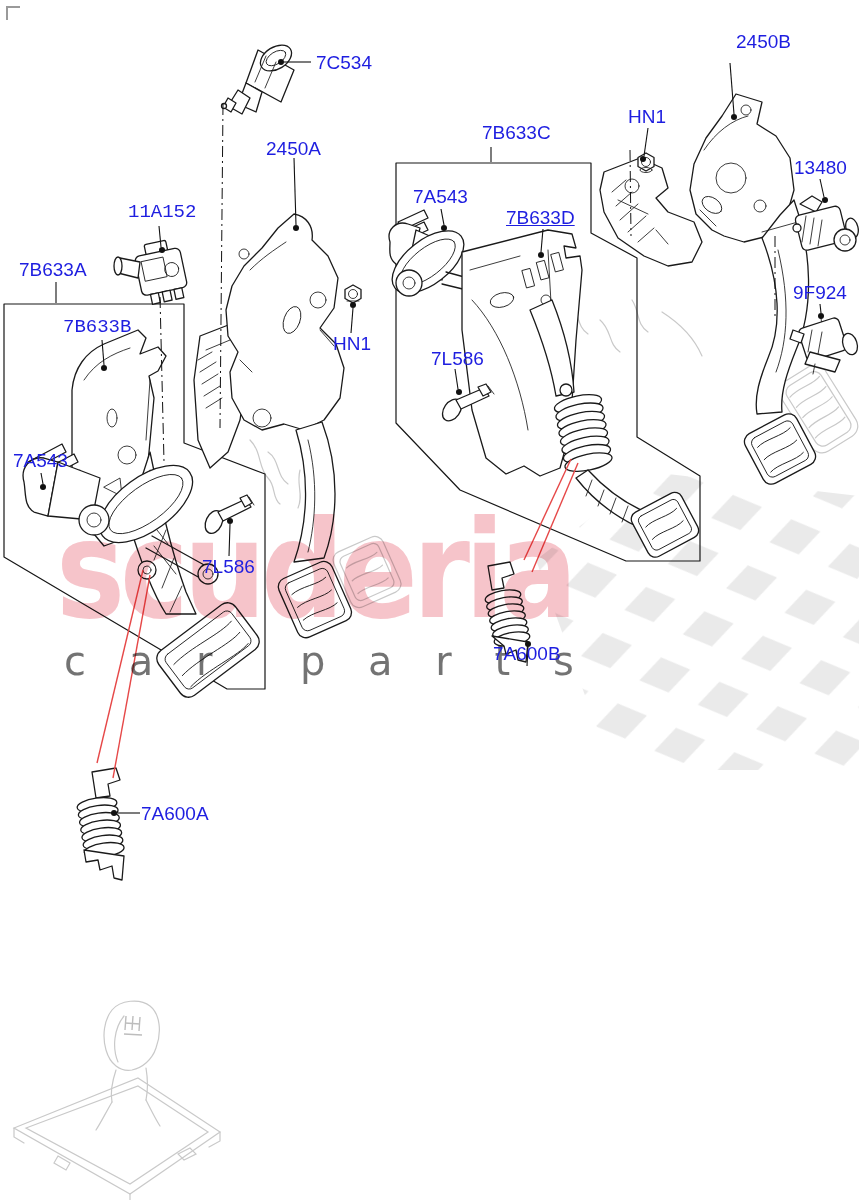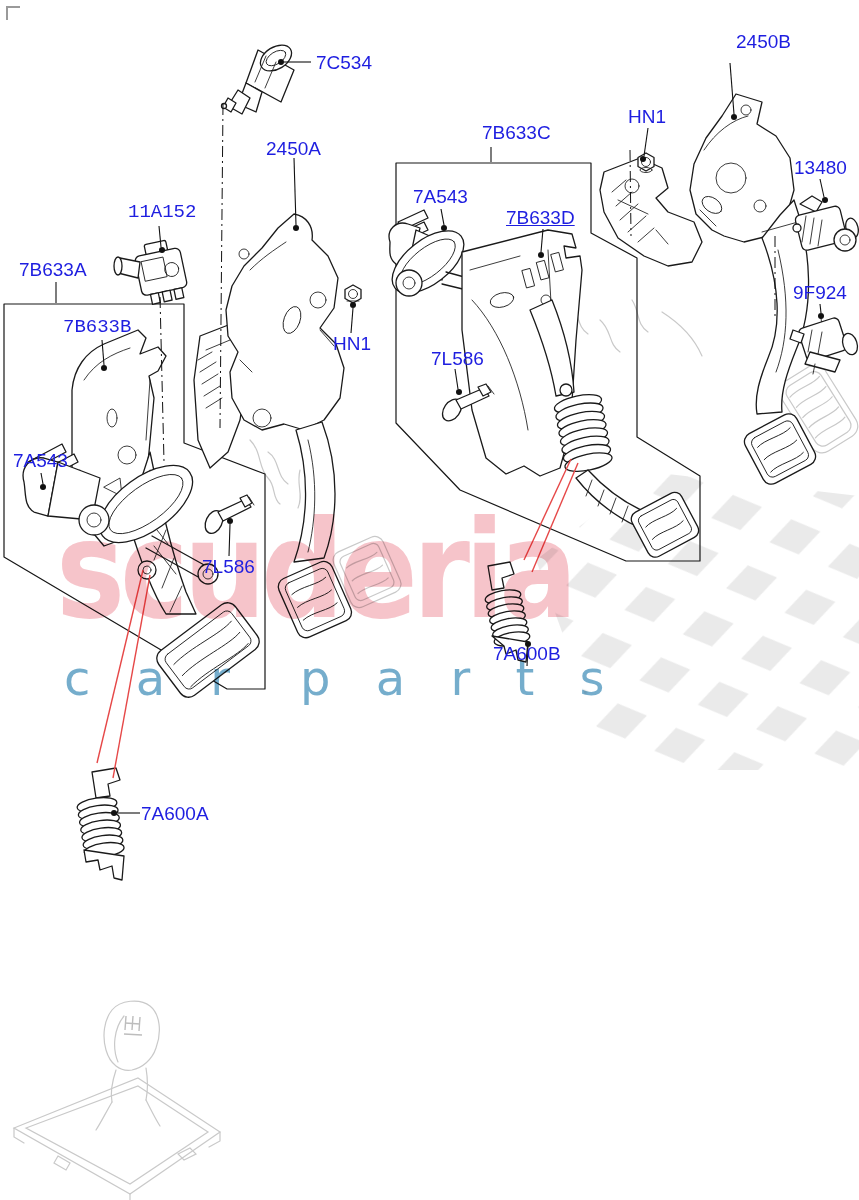--- a/index.html
+++ b/index.html
@@ -5,23 +5,23 @@
   html,body{margin:0;padding:0;background:#fff;}
   #stage{position:relative;width:859px;height:1200px;background:#fff;overflow:hidden;
          font-family:"Liberation Sans",sans-serif;}
   #art{position:absolute;left:0;top:0;}
   .part-label{position:absolute;font-family:"Liberation Sans",sans-serif;font-size:19px;
               color:#1e1ee0;white-space:nowrap;cursor:pointer;line-height:1;}
   .wm-brand{position:absolute;left:56px;top:503px;font-family:"DejaVu Sans",sans-serif;
             font-weight:bold;font-size:135px;line-height:1;letter-spacing:-6px;
             color:#ee8a96;opacity:.50;mix-blend-mode:multiply;transform:scaleX(.86);
             transform-origin:left top;pointer-events:none;}
-  .wm-tag{position:absolute;top:641px;font-family:"DejaVu Sans",sans-serif;font-size:48px;
-          line-height:1;letter-spacing:15px;color:#0369a1;opacity:.55;
-          mix-blend-mode:multiply;pointer-events:none;margin-top:13px;}
+  .wm-tag{position:absolute;top:641px;font-family:"DejaVu Sans",sans-serif;font-size:40px;
+          line-height:1;letter-spacing:15px;color:#000000;opacity:.55;
+          mix-blend-mode:multiply;pointer-events:none;}
   .corner{position:absolute;left:6px;top:6px;width:12px;height:12px;
           border-left:2px solid #9a9a9a;border-top:2px solid #9a9a9a;}
   
   .k{stroke:#1a1a1a;fill:none;stroke-width:1.3;stroke-linejoin:round;stroke-linecap:round;}
   .kf{stroke:#1a1a1a;fill:#fff;stroke-width:1.3;stroke-linejoin:round;}
   .kt{stroke:#1a1a1a;fill:none;stroke-width:.85;stroke-linecap:round;}
   .g{stroke:#c9c9c9;fill:none;stroke-width:1.2;stroke-linecap:round;}
   .dot{fill:#111;stroke:none;}
   .lead{stroke:#111;stroke-width:1.1;fill:none;}
   .dd{stroke:#111;stroke-width:1;fill:none;stroke-dasharray:11 4 2 4;}

